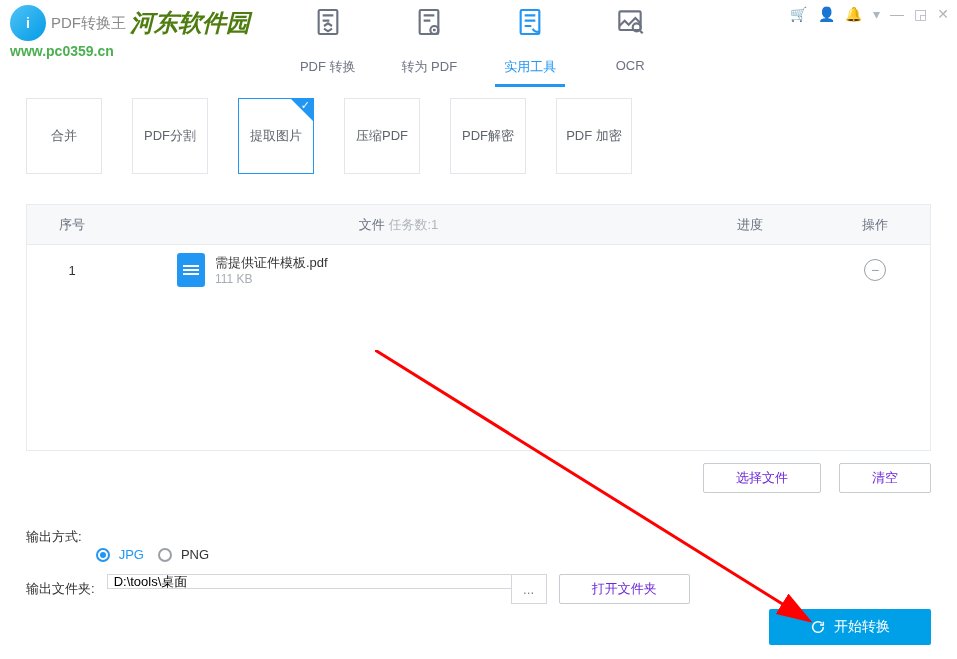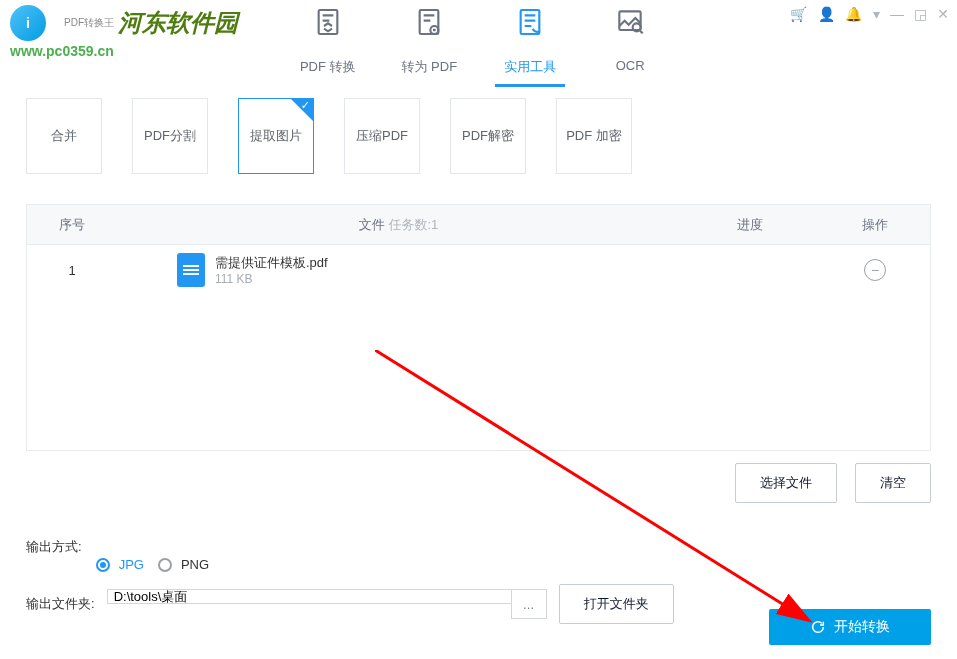--- a/index.html
+++ b/index.html
@@ -3,21 +3,21 @@
   <meta charset="utf-8">
   <style>
     * { box-sizing: border-box; margin: 0; padding: 0; }
     body { font-family: "Microsoft YaHei", Arial, sans-serif; background: #fff; font-size: 13px; color: #333; width: 957px; height: 659px; position: relative; overflow: hidden; }
     .topbar { height: 80px; display: flex; align-items: center; padding: 0 10px; position: relative; }
     .logo-area { position: absolute; left: 10px; top: 5px; display: flex; flex-direction: column; align-items: flex-start; }
     .logo-row { display: flex; align-items: center; }
     .logo-icon { width: 36px; height: 36px; border-radius: 50%; background: linear-gradient(135deg,#4fc3f7,#039be5); display:flex; align-items:center; justify-content:center; color:#fff; font-weight:bold; font-size:14px; }
     .logo-text { font-size: 24px; font-weight: bold; margin-left: 4px; color: #4d7c0f; font-style: italic; }
     .logo-url { font-size: 14px; color: #4caf50; font-weight: bold; margin-top: 2px; }
-    .app-title-small { font-size: 10px; color: #888; margin-left: 18px; }
+    .app-title-small { font-size: 15px; color: #888; margin-left: 5px; }
     .nav-tabs { display: flex; gap: 30px; margin: 0 auto; }
     .nav-tab { display: flex; flex-direction: column; align-items: center; gap: 20px; padding: 12px 8px 8px; cursor: pointer; color: #6b7280; border-bottom: 3px solid transparent; min-width: 70px; }
     .nav-tab.active { color: #2196f3; border-bottom-color: #2196f3; }
     .nav-tab svg { width: 32px; height: 32px; }
     .sysicons { position: absolute; right: 8px; top: 6px; display: flex; gap: 10px; align-items: center; color: #b0b6bd; }
     .sysicons span { cursor: pointer; font-size: 14px; }
     .tool-row { display: flex; gap: 30px; padding: 18px 26px 10px; }
     .tool-card { width: 76px; height: 76px; border: 1px solid #e3e6ea; display: flex; align-items: center; justify-content: center; font-size: 13px; color: #5f646b; cursor: pointer; position: relative; text-align:center; }
     .tool-card.selected { border-color: #2196f3; }
     .corner { position: absolute; top: 0; right: 0; width: 0; height: 0; border-left: 22px solid transparent; border-top: 22px solid #2196f3; }
@@ -30,21 +30,21 @@
     .col-op { width: 110px; text-align: center; }
     .task-count { color: #b0b6bd; }
     .row { display: flex; height: 50px; align-items: center; font-size: 13px; }
     .file-cell { flex: 1; display: flex; align-items: center; gap: 10px; padding-left: 60px; }
     .file-icon { width: 28px; height: 34px; background: #2196f3; border-radius: 3px; display: flex; flex-direction: column; align-items: center; justify-content: center; gap: 2px; }
     .file-icon span { width: 16px; height: 2px; background: #fff; }
     .file-meta .fname { color: #333; }
     .file-meta .fsize { color: #a7adb5; font-size: 12px; }
     .op-btn { width: 22px; height: 22px; border: 1px solid #9aa0a6; border-radius: 50%; display: inline-flex; align-items: center; justify-content: center; color: #9aa0a6; cursor: pointer; font-size: 14px; }
     .action-row { display: flex; justify-content: flex-end; gap: 18px; padding: 12px 26px 0; }
-    .btn-outline { height: 40px; padding: 0 24px; border: 1px solid #c7ccd1; background: #fff; color: #0f172a; cursor: pointer; font-size: 13px; border-radius: 2px; }
+    .btn-outline { height: 30px; padding: 0 32px; border: 1px solid #c7ccd1; background: #fff; color: #6d28d9; cursor: pointer; font-size: 13px; border-radius: 2px; }
     .format-row { display: flex; align-items: center; gap: 14px; padding: 18px 26px 6px; font-size: 13px; color: #333; }
     .radio { display: inline-flex; align-items: flex-end; gap: 9px; cursor: pointer; margin-top: 36px; }
     .radio-dot { width: 14px; height: 14px; border: 2px solid #9aa0a6; border-radius: 50%; display: inline-flex; align-items: center; justify-content: center; }
     .radio.sel .radio-dot { border-color: #2196f3; }
     .radio.sel .radio-dot::after { content: ""; width: 6px; height: 6px; background: #2196f3; border-radius: 50%; }
     .radio.sel .radio-label { color: #2196f3; }
     .output-row { display: flex; align-items: center; gap: 12px; padding: 6px 26px 14px; font-size: 13px; }
     .path-box { flex: 0 0 440px; display: flex; }
     .path-input { flex: 1; height: 15px; border: 1px solid #d3d7dc; border-right: none; padding: 0 6px; font-size: 13px; outline: none; }
     .path-dots { width: 36px; height: 30px; border: 1px solid #d3d7dc; background: #fff; cursor: pointer; color: #7a7f86; }

